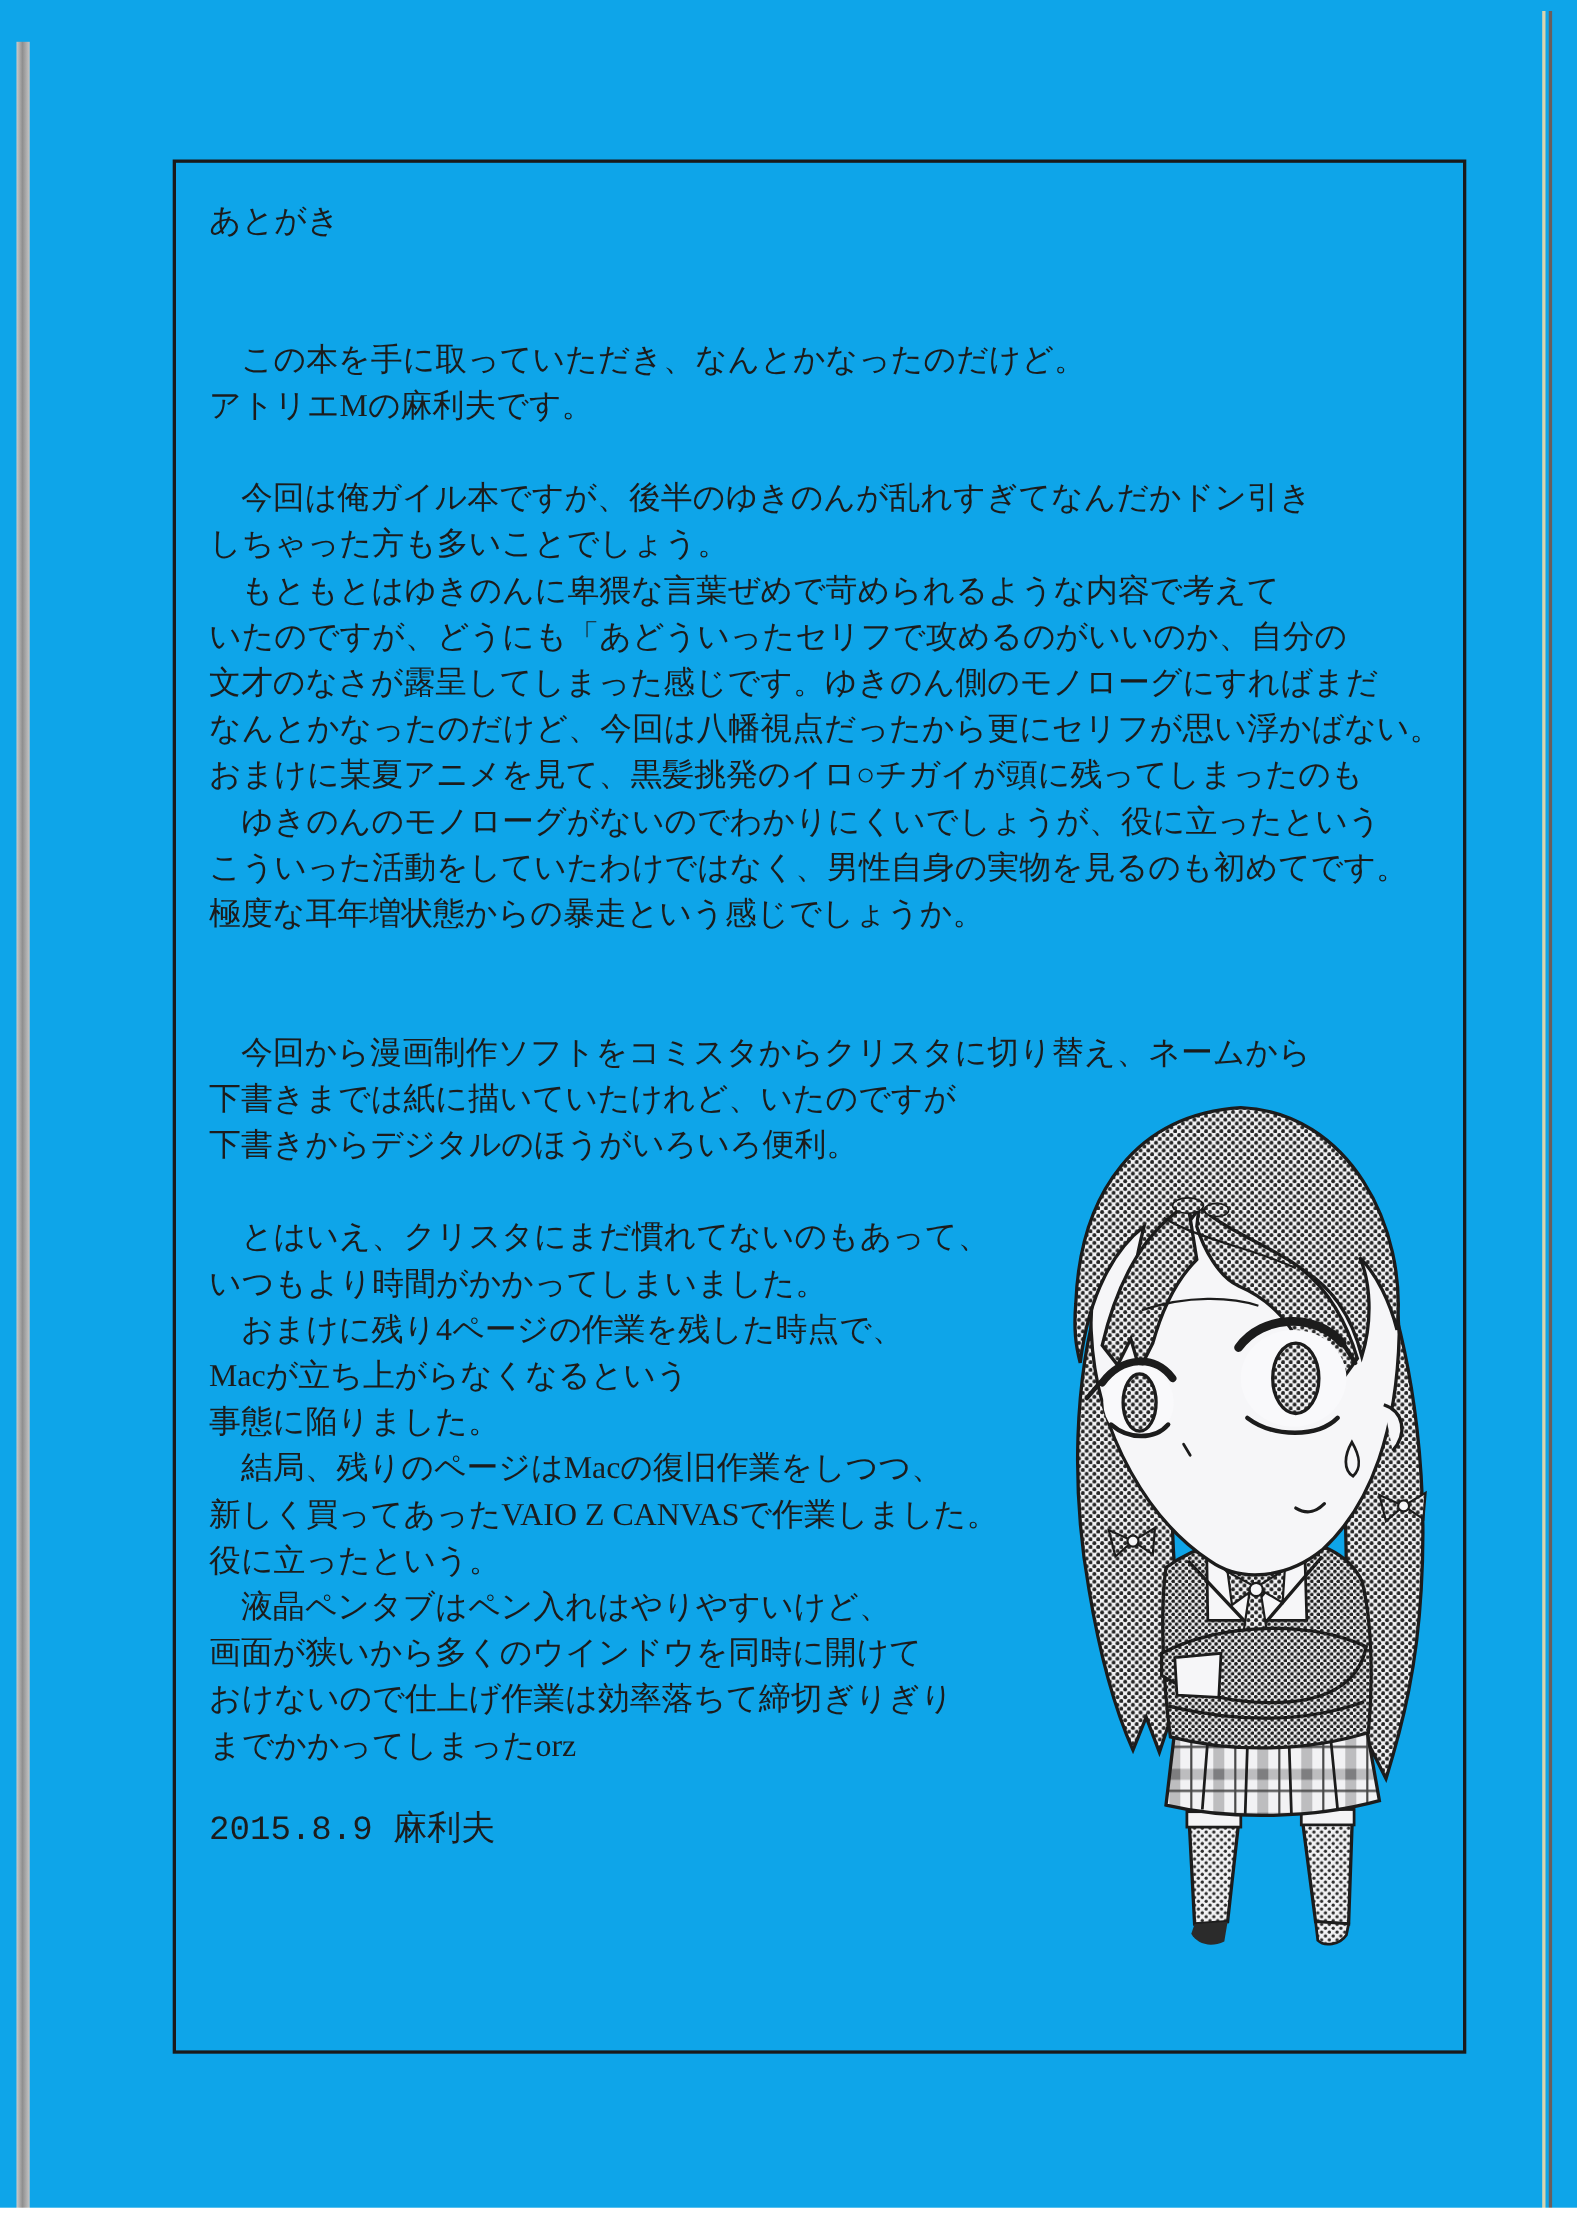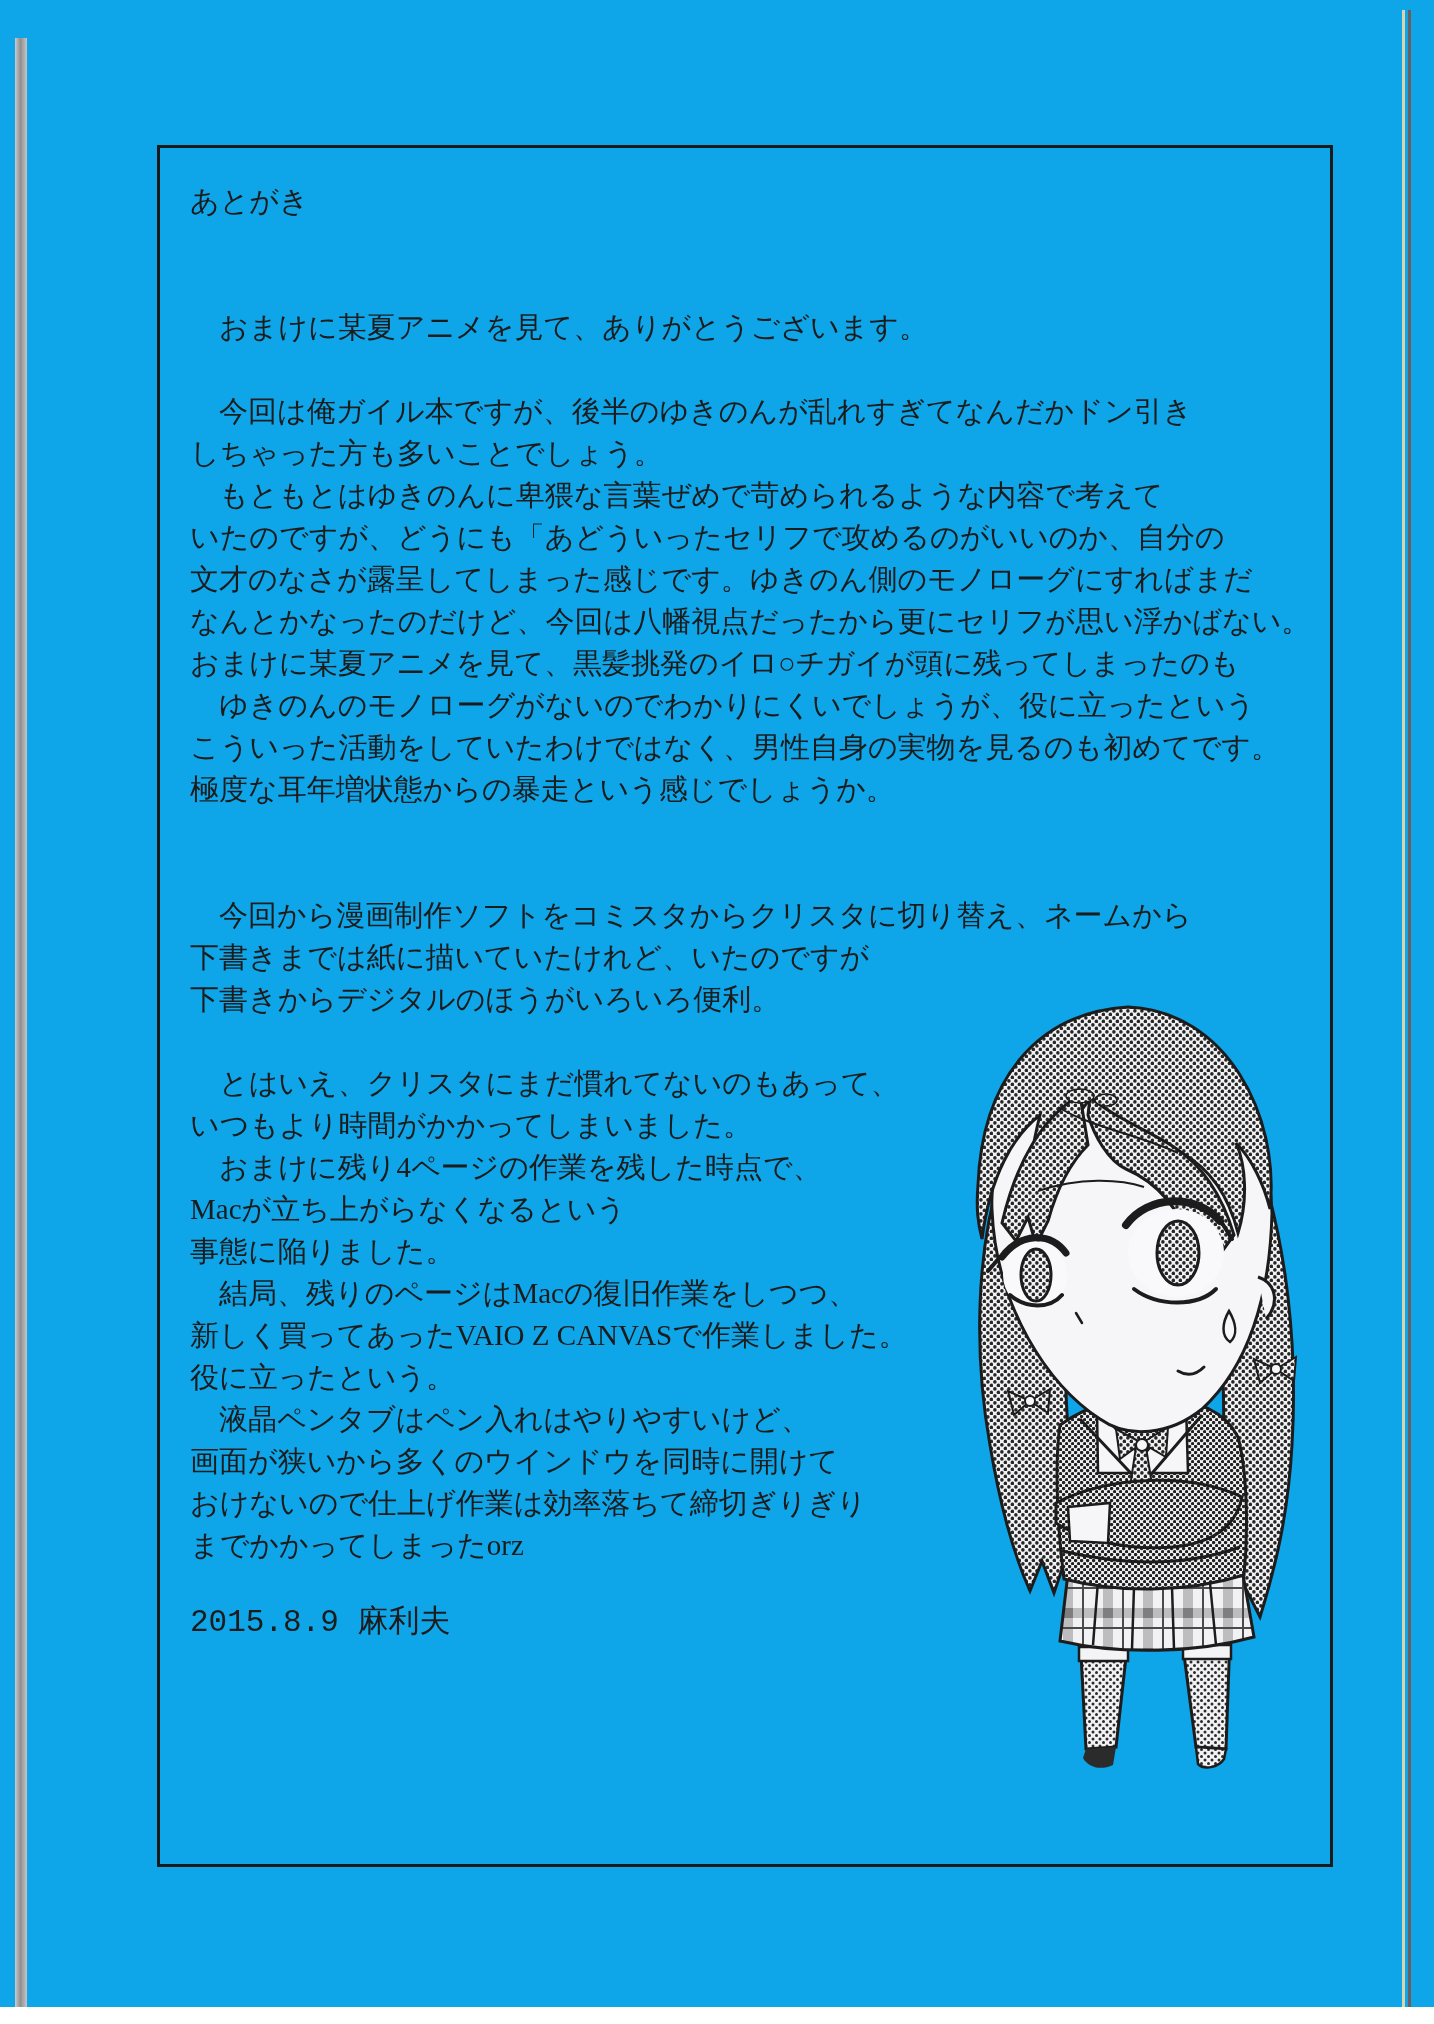--- a/index.html
+++ b/index.html
@@ -27,21 +27,22 @@
 <div class="sheet">
   <div class="edge-left"></div>
   <div class="edge-right"></div>
   <div class="edge-right2"></div>
   <div class="bottom-strip"></div>
 
   <div class="frame">
     <div class="content">
       <div class="page-title">あとがき</div>
       <div>
-          <div class="tline">　おまけに某夏アニメを見て、ありがとうございます。</div>
+          <div class="tline">　この本を手に取っていただき、なんとかなったのだけど。</div>
+          <div class="tline">アトリエMの麻利夫です。</div>
           <div class="tline"></div>
           <div class="tline">　今回は俺ガイル本ですが、後半のゆきのんが乱れすぎてなんだかドン引き</div>
           <div class="tline">しちゃった方も多いことでしょう。</div>
           <div class="tline">　もともとはゆきのんに卑猥な言葉ぜめで苛められるような内容で考えて</div>
           <div class="tline">いたのですが、どうにも「あどういったセリフで攻めるのがいいのか、自分の</div>
           <div class="tline">文才のなさが露呈してしまった感じです。ゆきのん側のモノローグにすればまだ</div>
           <div class="tline">なんとかなったのだけど、今回は八幡視点だったから更にセリフが思い浮かばない。</div>
           <div class="tline">おまけに某夏アニメを見て、黒髪挑発のイロ○チガイが頭に残ってしまったのも</div>
           <div class="tline">　ゆきのんのモノローグがないのでわかりにくいでしょうが、役に立ったという</div>
           <div class="tline">こういった活動をしていたわけではなく、男性自身の実物を見るのも初めてです。</div>

